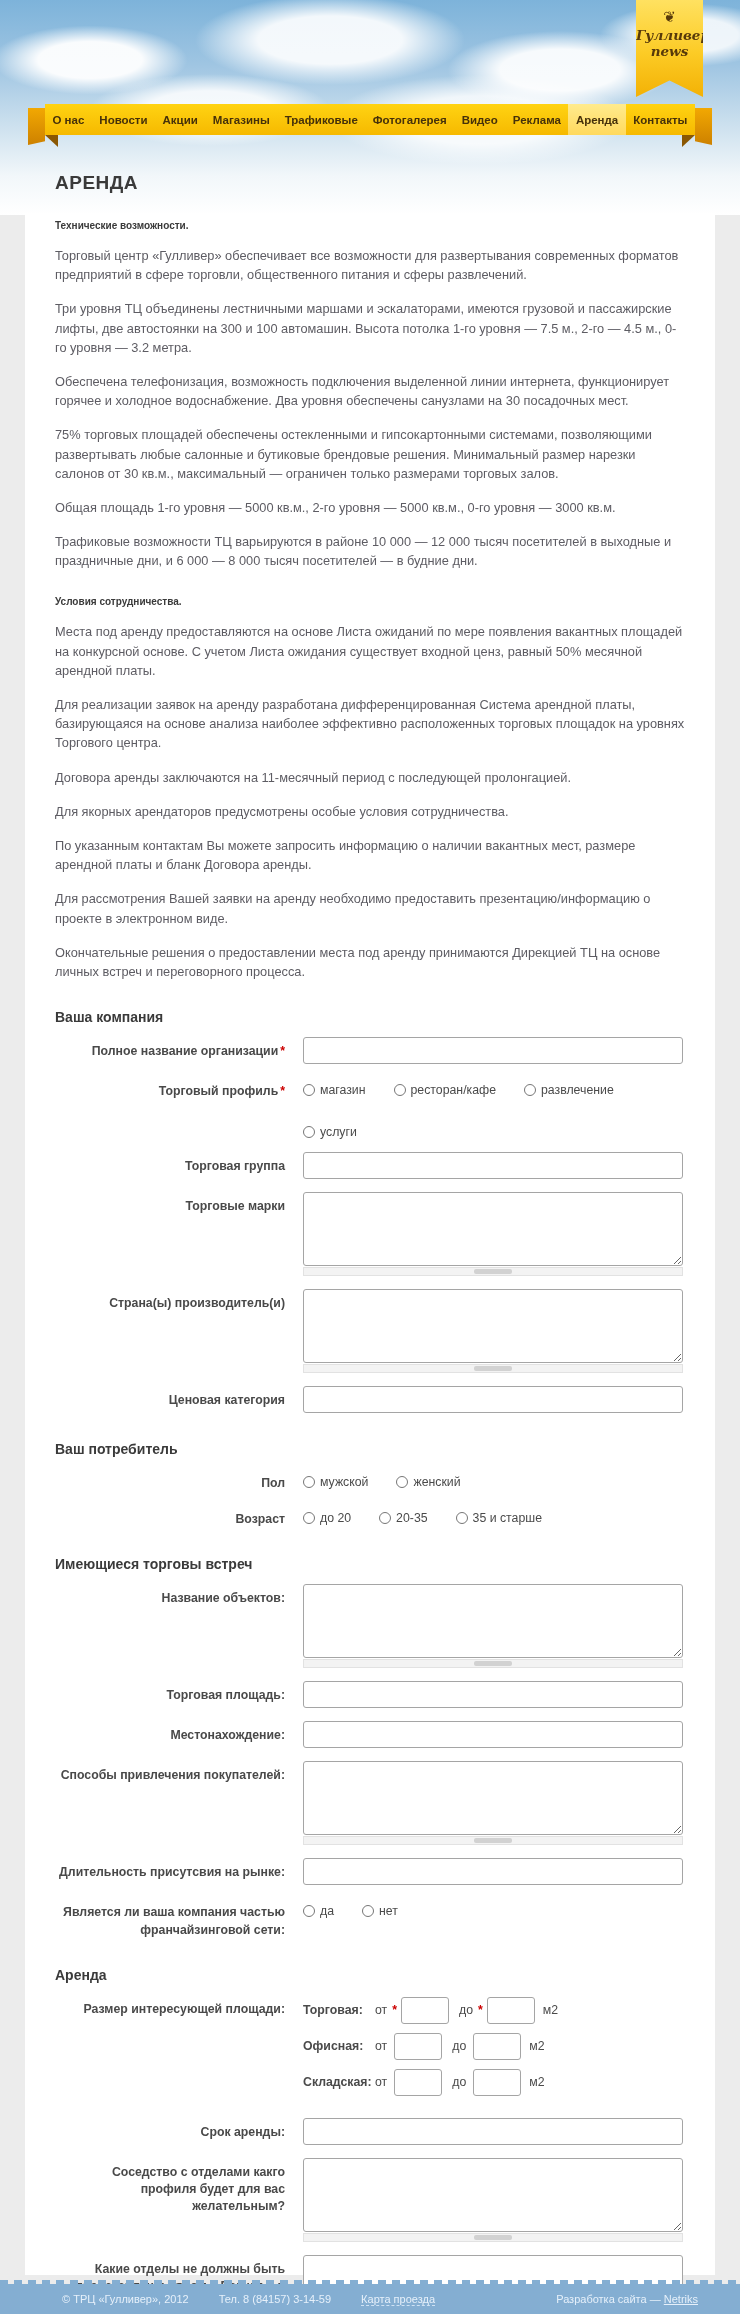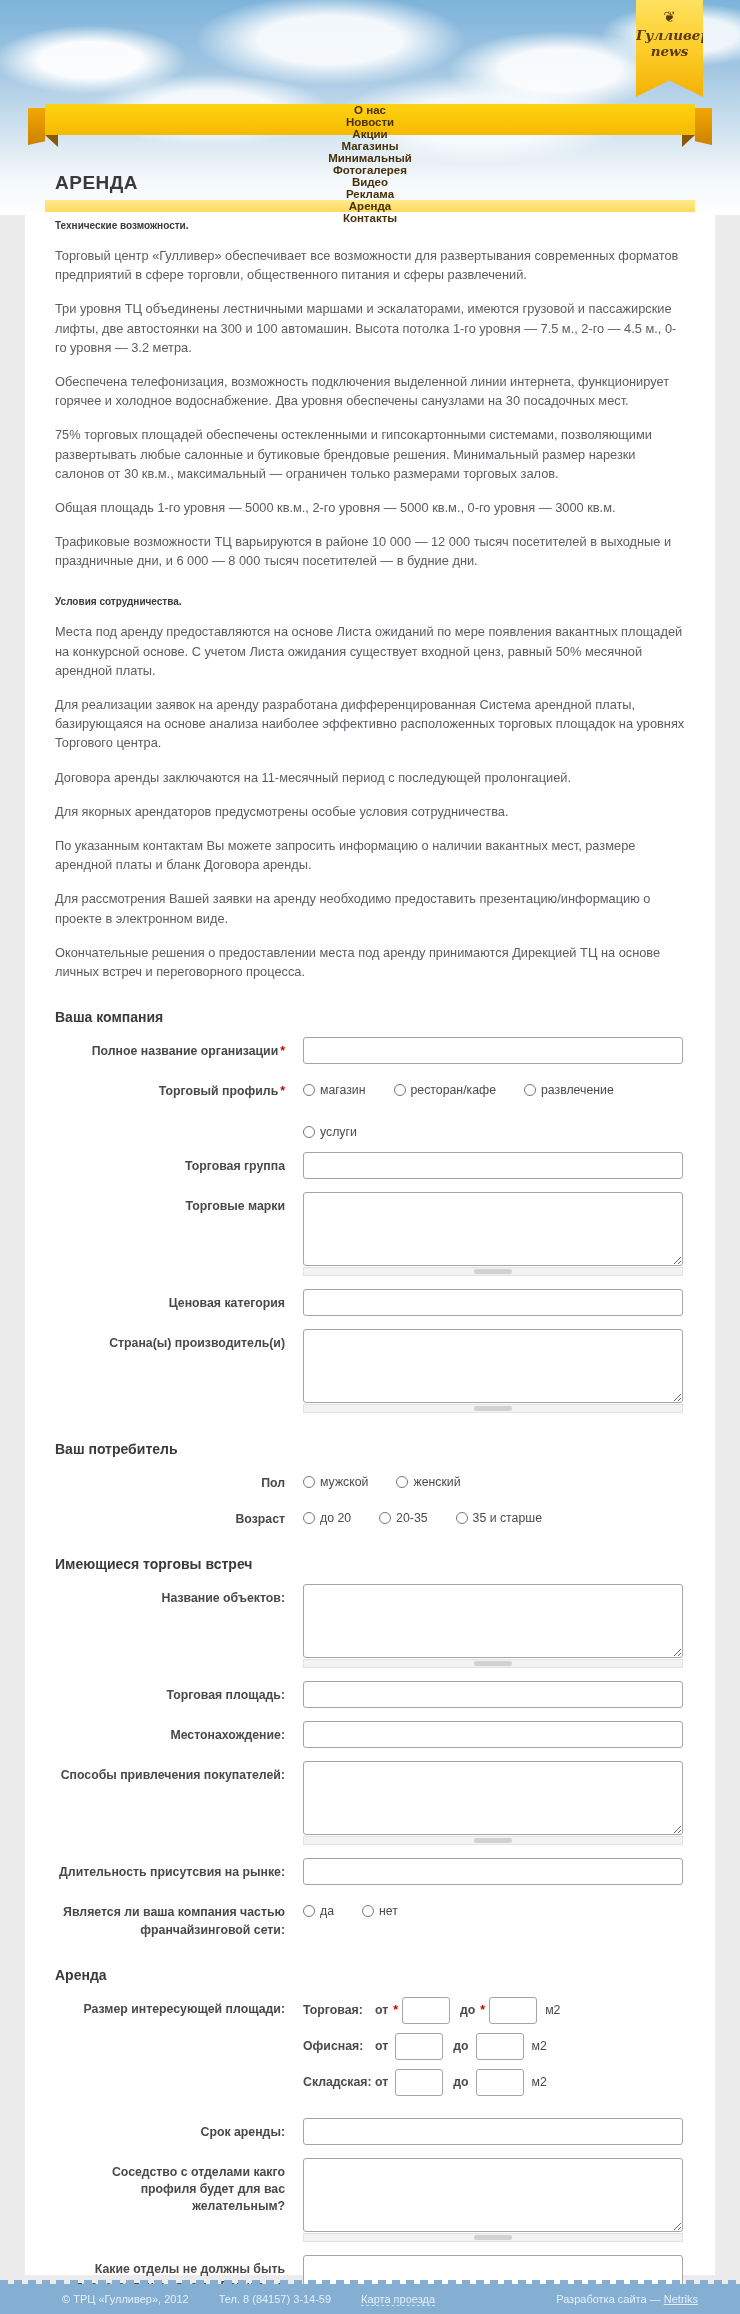--- a/index.html
+++ b/index.html
@@ -38,21 +38,21 @@
 
   
   .navwrap { position:relative; height:38px; }
   .ribbon-end { position:absolute; top:4px; width:17px; height:37px; background:linear-gradient(180deg,#f2a802,#cd8100); }
   .ribbon-end.left  { left:28px;  clip-path:polygon(0 0,100% 0,100% 90%,0 100%); }
   .ribbon-end.right { right:28px; clip-path:polygon(0 0,100% 0,100% 100%,0 90%); }
   .ribbon-shadow { position:absolute; top:31px; width:13px; height:12px; background:#8a5703; }
   .ribbon-shadow.left  { left:45px;  clip-path:polygon(0 0,100% 0,100% 100%); }
   .ribbon-shadow.right { right:45px; clip-path:polygon(0 0,100% 0,0 100%); }
   .nav-bar { position:absolute; left:45px; right:45px; top:0; height:31px; display:flex;
-    background:linear-gradient(180deg,#ffd312 0%, #f6b900 100%);flex-direction:column; }
+    background:linear-gradient(180deg,#ffd312 0%, #f6b900 100%); }
   .nav-bar a { flex:1 1 auto; display:flex; align-items:center; justify-content:center;
     font-size:11.5px; font-weight:bold; color:#46310a; text-decoration:none; padding:0 4px; white-space:nowrap; }
   .nav-bar a.active { background:linear-gradient(180deg,#ffeb8d 0%, #ffd95e 100%); }
 
   
   .main { padding:0 55px; }
   .page-title { margin:30px 0 0; font-size:19px; font-weight:bold; color:#3a3a3a; letter-spacing:.5px; }
   .sec-heading { margin:26px 0 0; font-size:10px; font-weight:bold; color:#3a3a3a; }
   .para { margin:15px 0 0; font-size:12.8px; line-height:1.5; color:#5d5c63; }
 
@@ -65,21 +65,21 @@
   input.txt { width:100%; height:27px; border:1px solid #a5a5a5; border-radius:3px; background:#fff; padding:0 6px; font-size:13px; font-family:"Liberation Sans",sans-serif; }
   textarea.ta { display:block; width:100%; height:74px; border:1px solid #a5a5a5; border-radius:3px; background:#fff; padding:4px 6px; font-size:13px; font-family:"Liberation Sans",sans-serif; resize:both; }
   .hscroll { position:relative; height:9px; margin-top:1px; background:#f3f3f3; border:1px solid #e2e2e2; }
   .hscroll-thumb { position:absolute; left:50%; transform:translateX(-50%); top:1px; width:38px; height:5px; background:#d2d2d2; border-radius:2px; }
   .rgroup { display:flex; gap:28px; padding-top:6px; font-size:12.3px; color:#4a4a4a; flex-wrap:wrap; }
   .rgroup label { display:flex; align-items:center; gap:5px; cursor:pointer; }
   .rgroup input[type=radio] { margin:0; width:12px; height:12px; }
   .size-row { display:flex; align-items:center; margin-bottom:9px; font-size:12.3px; color:#4a4a4a; padding-top:0; }
   .size-row:first-child { padding-top:2px; }
   .size-name { width:66px; font-weight:bold; }
-  .size-word { margin:0 3px 0 6px;font-weight:bold; }
+  .size-word { margin:0 3px 0 6px; }
   input.small { width:48px; height:27px; border:1px solid #a5a5a5; border-radius:3px; margin:0 4px; font-size:13px; padding:0 4px; }
   .unit { margin-left:4px; }
 
   
   .footer { position:absolute; left:0; bottom:0; width:740px; height:30px; background:#84aed2;
     display:flex; align-items:center; font-size:11px; color:#e6f0fa; z-index:3; }
   .footer::before { content:""; position:absolute; top:-4px; left:0; width:100%; height:4px;
     background:repeating-linear-gradient(90deg,#84aed2 0 8px, transparent 8px 14px); }
   .footer-left { display:flex; gap:30px; margin-left:62px; }
   .footer-right { margin-left:auto; margin-right:42px; }
@@ -108,21 +108,21 @@
     <div class="navwrap">
       <div class="ribbon-end left"></div>
       <div class="ribbon-end right"></div>
       <div class="ribbon-shadow left"></div>
       <div class="ribbon-shadow right"></div>
       <nav class="nav-bar">
         <a href="#">О нас</a>
         <a href="#">Новости</a>
         <a href="#">Акции</a>
         <a href="#">Магазины</a>
-        <a href="#">Минимальный</a>
+        <a href="#">Трафиковые</a>
         <a href="#">Фотогалерея</a>
         <a href="#">Видео</a>
         <a href="#">Реклама</a>
         <a href="#" class="active">Аренда</a>
         <a href="#">Контакты</a>
       </nav>
     </div>
 
     <div class="main">
       <h1 class="page-title">АРЕНДА</h1>
@@ -184,32 +184,32 @@
         <div class="flabel">Торговые марки</div>
         <div class="fctrl">
           <textarea class="ta" style=""></textarea>
           <div class="hscroll">
               <div class="hscroll-thumb"></div>
             </div>
         </div>
       </div>
 
       <div class="frow">
+        <div class="flabel">Страна(ы) производитель(и)</div>
+        <div class="fctrl">
+          <textarea class="ta" style=""></textarea>
+          <div class="hscroll">
+              <div class="hscroll-thumb"></div>
+            </div>
+        </div>
+      </div>
+
+      <div class="frow">
         <div class="flabel">Ценовая категория</div>
         <div class="fctrl"><input class="txt" type="text" style=""></div>
-      </div>
-
-      <div class="frow">
-        <div class="flabel">Страна(ы) производитель(и)</div>
-        <div class="fctrl">
-          <textarea class="ta" style=""></textarea>
-          <div class="hscroll">
-              <div class="hscroll-thumb"></div>
-            </div>
-        </div>
       </div>
 
       <div class="fsection-title">Ваш потребитель</div>
 
       <div class="frow">
         <div class="flabel">Пол</div>
         <div class="fctrl">
           <div class="rgroup">
             <label>
                 <input type="radio" name="gender" style="">

